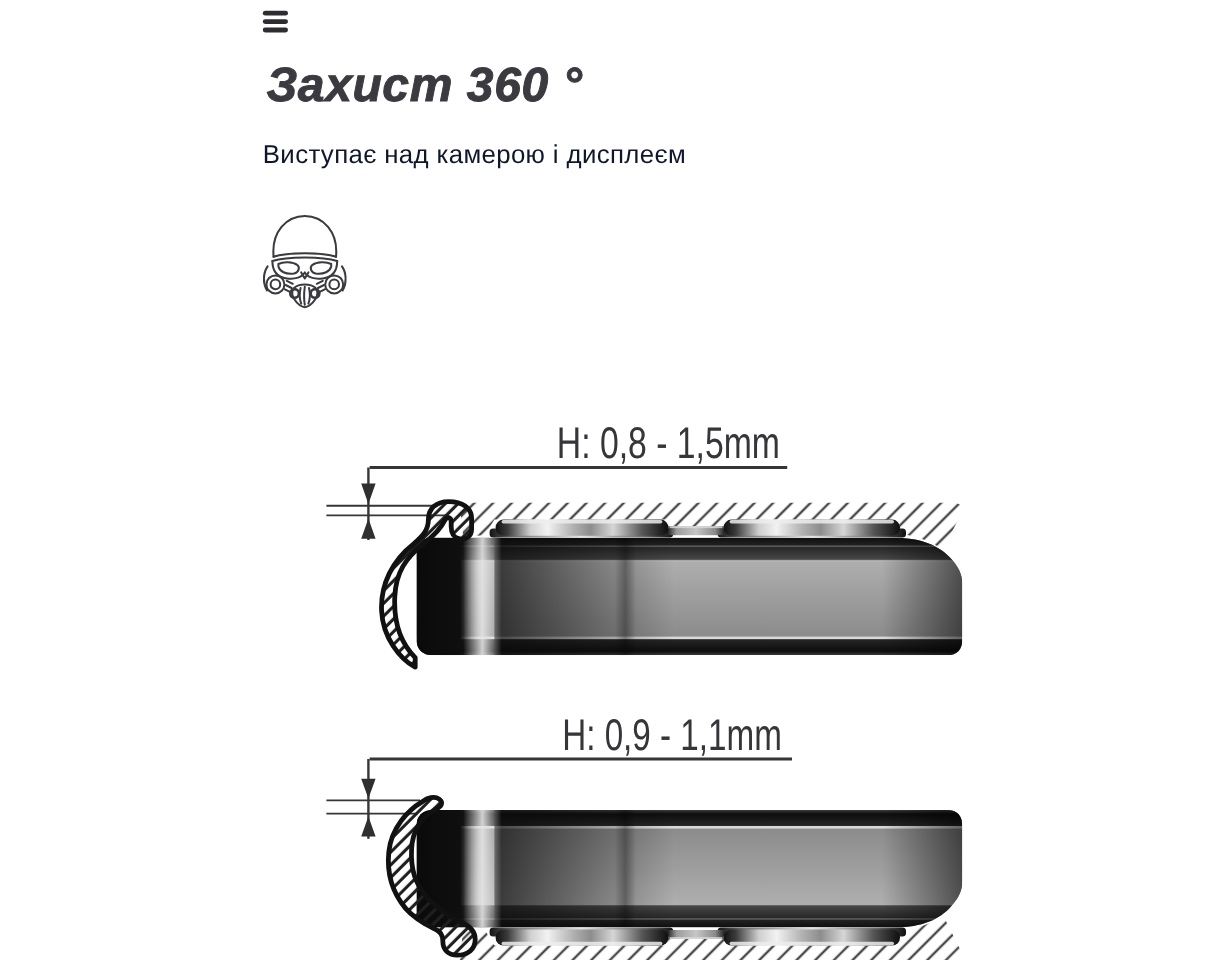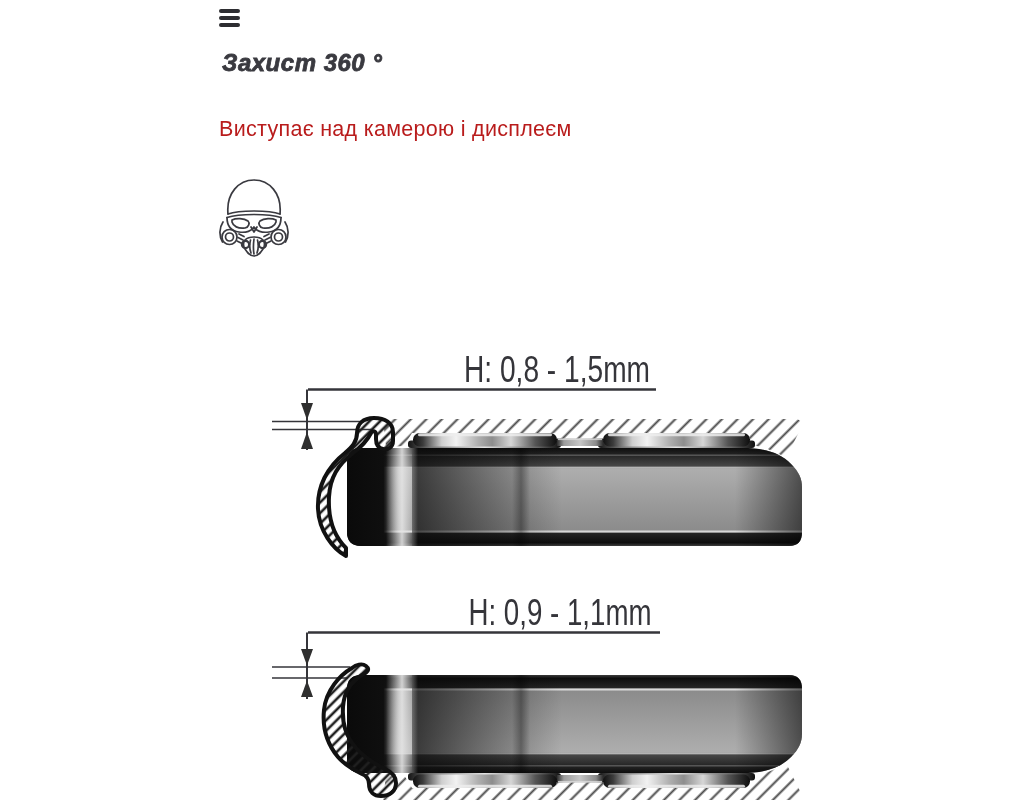--- a/index.html
+++ b/index.html
@@ -4,24 +4,24 @@
 <style>
   html,body{margin:0;padding:0;background:#fff;}
   .page{position:relative;width:1024px;height:800px;background:#ffffff;overflow:hidden;
         font-family:"Liberation Sans",sans-serif;}
   .abs{position:absolute;}
   
   .hamburger{left:219px;top:9px;width:21px;height:18px;display:flex;flex-direction:column;
              justify-content:space-between;cursor:pointer;}
   .hamburger span{display:block;height:3.7px;border-radius:2px;background:#2d2d31;}
   
-  .title{left:222px;top:49px;font-size:24px;font-weight:700;font-style:italic;color:#3a3a40;
+  .title{left:222px;top:49px;font-size:40px;font-weight:700;font-style:italic;color:#3a3a40;
          letter-spacing:.5px;-webkit-text-stroke:.8px #3a3a40;white-space:nowrap;}
   
-  .subtitle{left:219px;top:117px;font-size:21.5px;font-weight:400;color:#b91c1c;
+  .subtitle{left:219px;top:117px;font-size:21.5px;font-weight:400;color:#0f172a;
             letter-spacing:.3px;white-space:nowrap;}
   .logo{left:219px;top:174px;}
   svg text.dim{font-family:"Liberation Sans",sans-serif;font-size:37px;fill:#35353a;}
 </style>
 </head>
 <body>
 
 <div class="page">
 
   <div class="abs hamburger">

